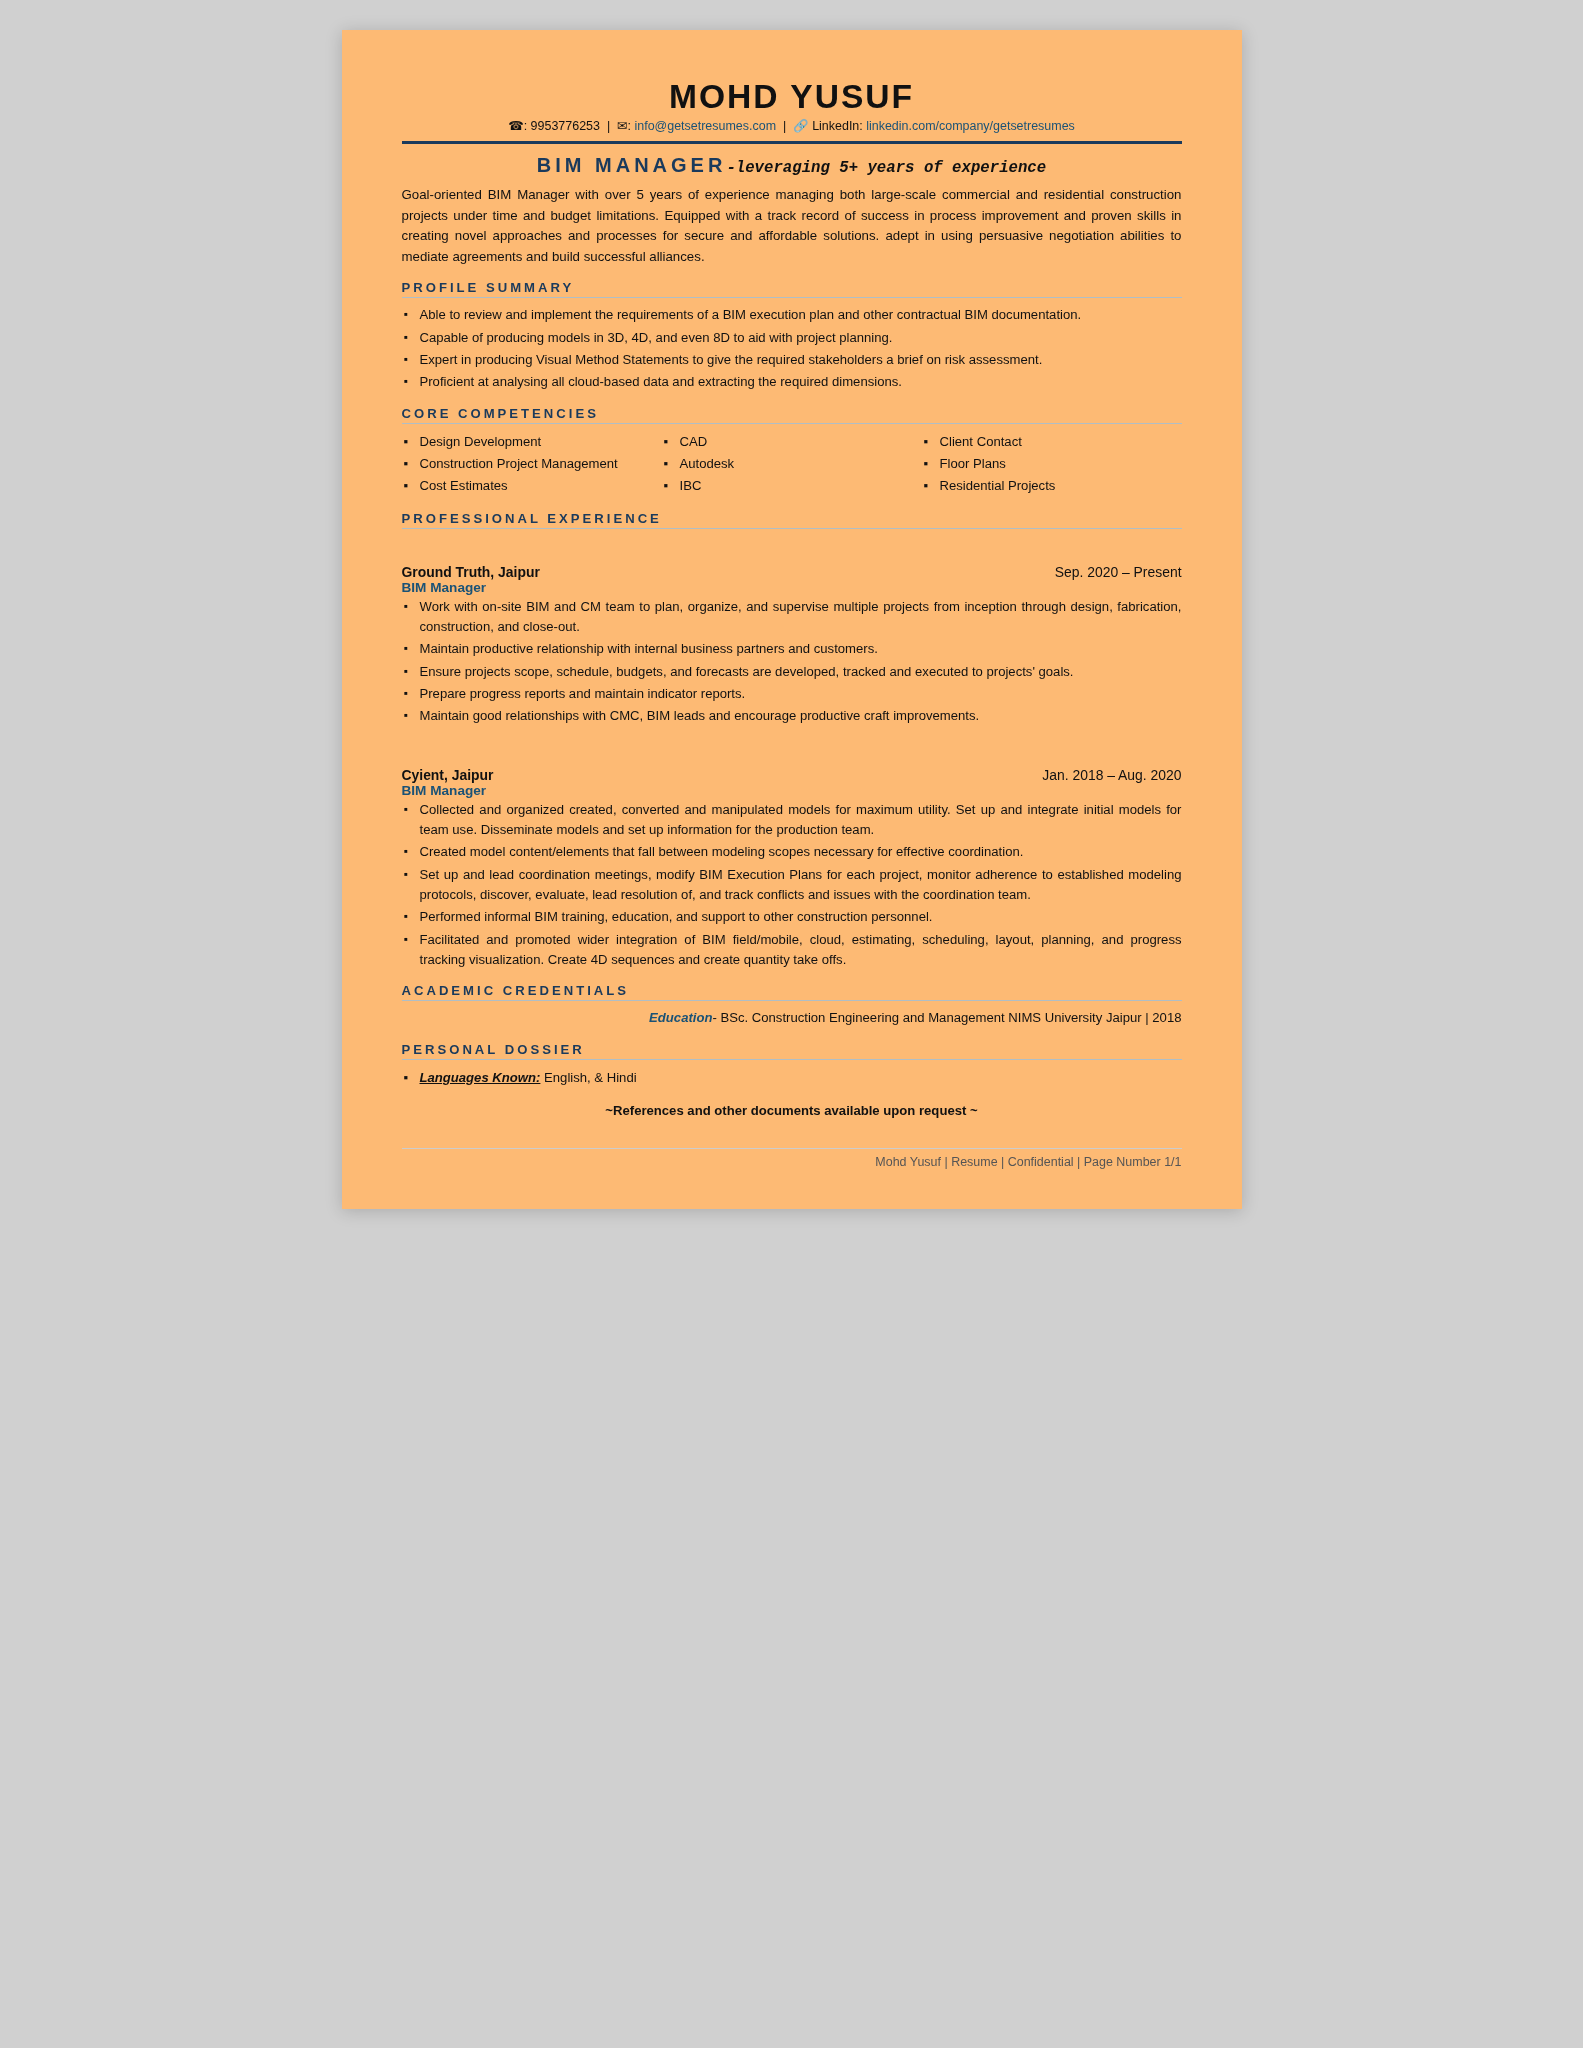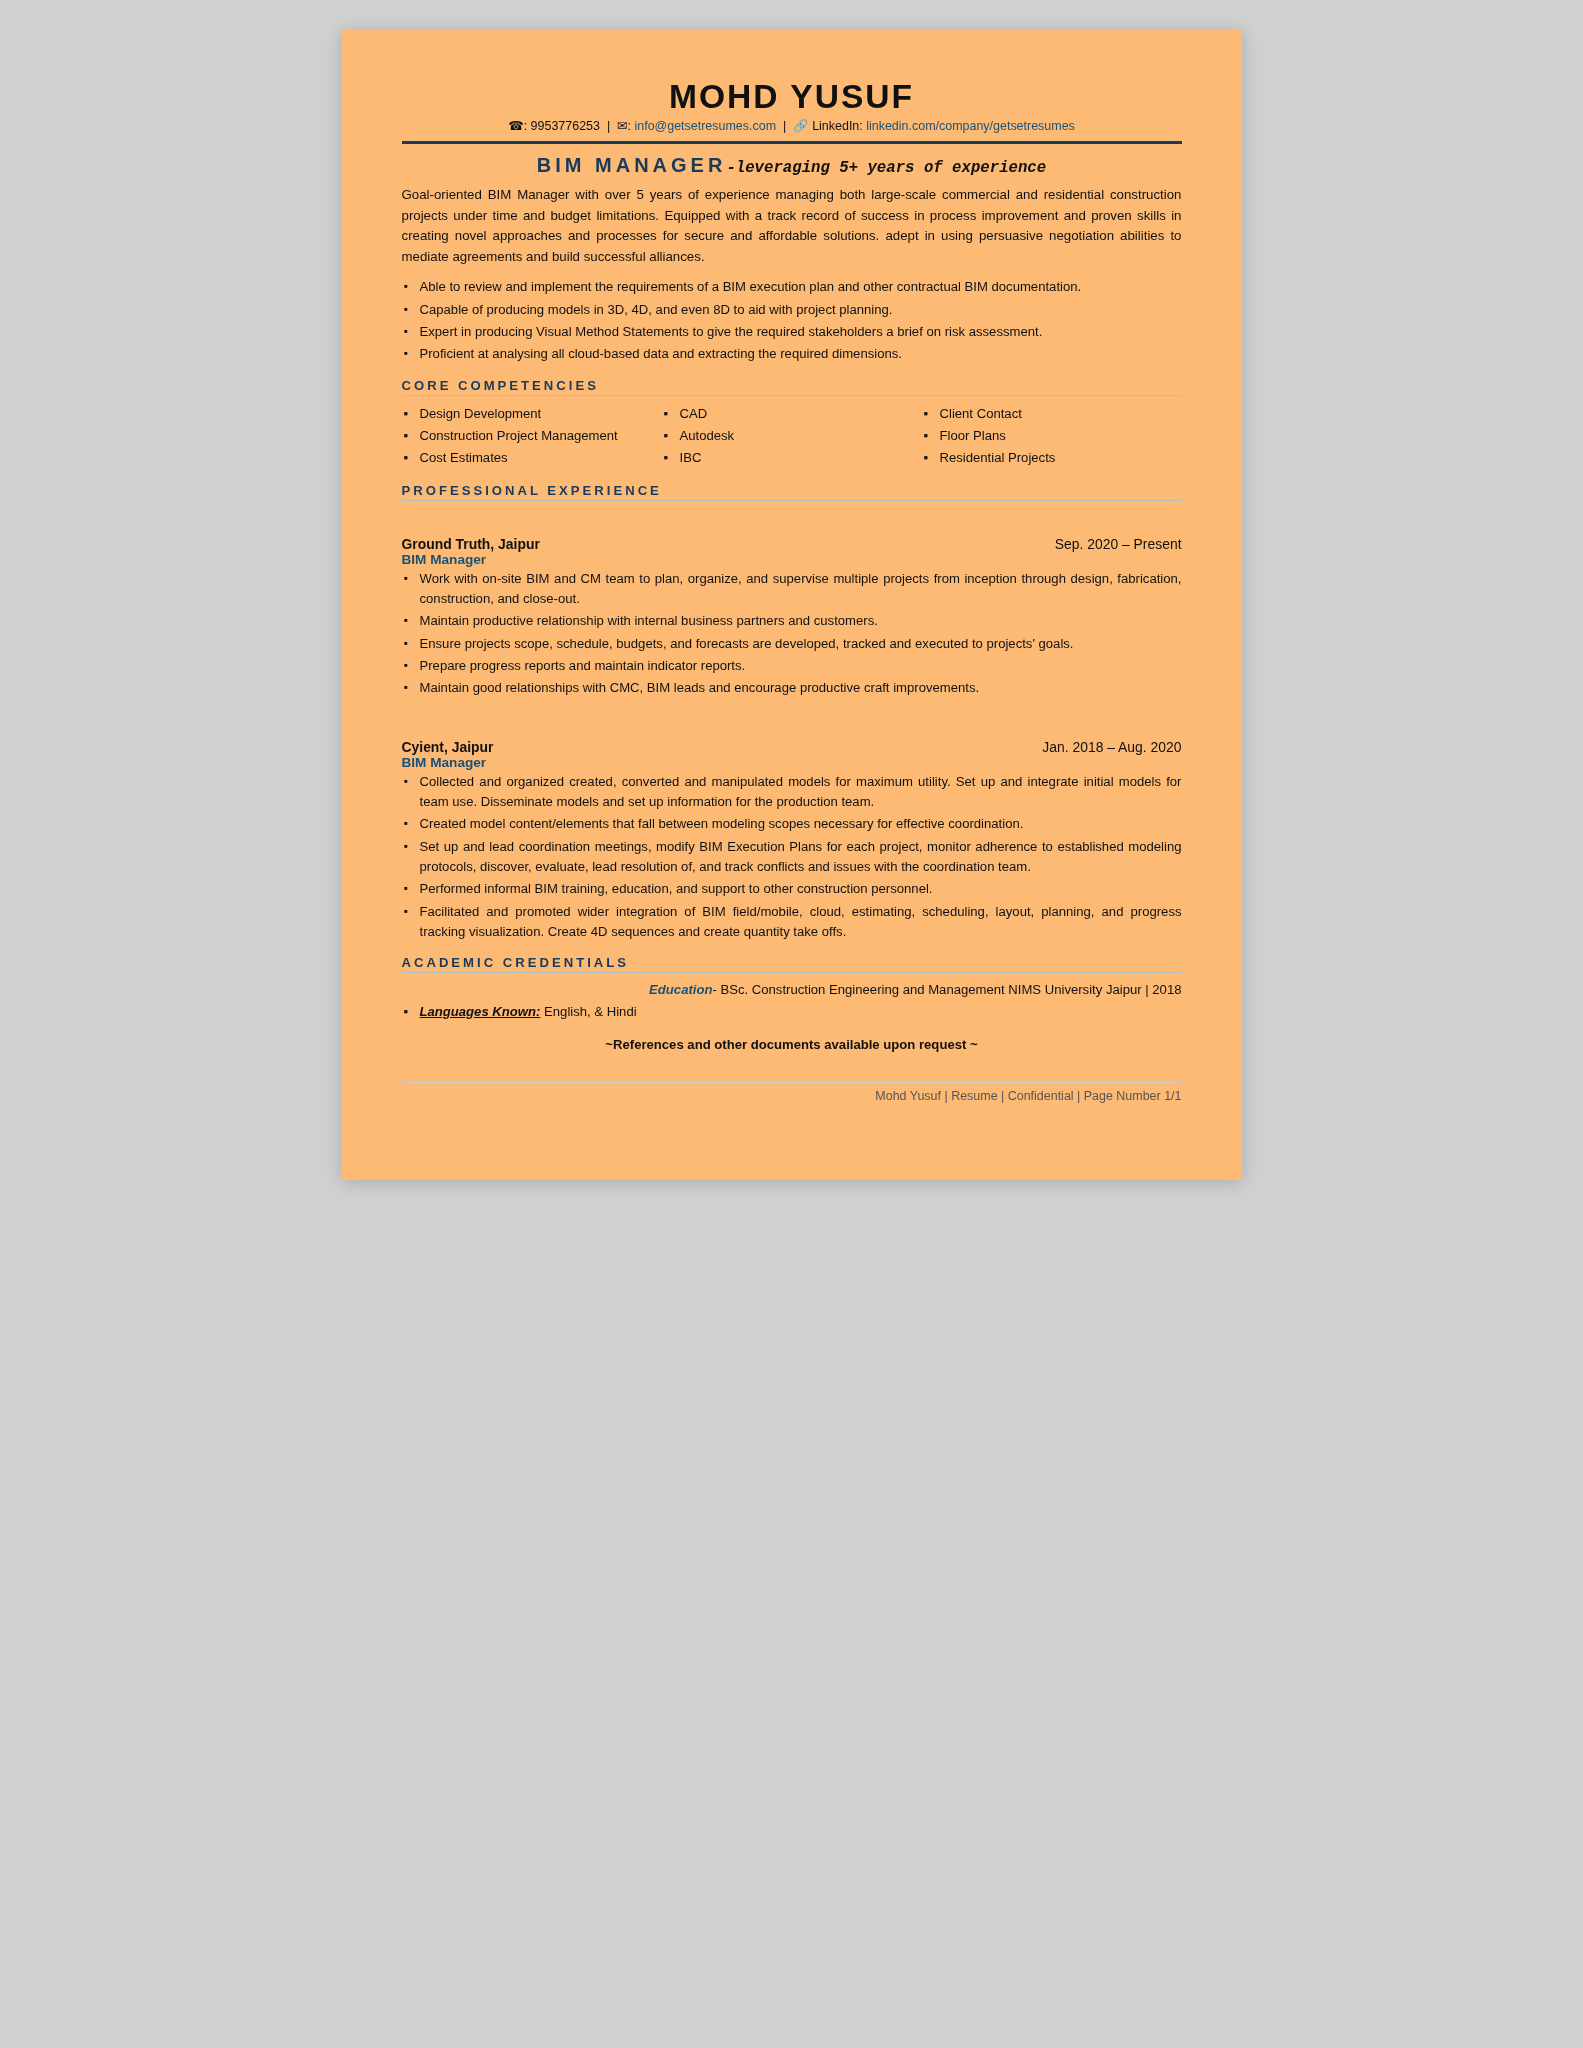--- a/index.html
+++ b/index.html
@@ -249,20 +249,21 @@
   </div>
 
   <div class="top-border"></div>
 
   <div class="job-title-block">
     <span class="job-title">BIM  MANAGER</span><span class="job-title-tagline">-leveraging 5+ years of experience</span>
   </div>
 
   <p class="summary-text">Goal-oriented BIM Manager with over 5 years of experience managing both large-scale commercial and residential construction projects under time and budget limitations. Equipped with a track record of success in process improvement and proven skills in creating novel approaches and processes for secure and affordable solutions. adept in using persuasive negotiation abilities to mediate agreements and build successful alliances.</p>
 
+  <div class="section-heading">PROFILE SUMMARY</div>
   <ul class="bullet-list">
     <li>Able to review and implement the requirements of a BIM execution plan and other contractual BIM documentation.</li>
     <li>Capable of producing models in 3D, 4D, and even 8D to aid with project planning.</li>
     <li>Expert in producing Visual Method Statements to give the required stakeholders a brief on risk assessment.</li>
     <li>Proficient at analysing all cloud-based data and extracting the required dimensions.</li>
   </ul>
 
   <div class="section-heading">CORE COMPETENCIES</div>
   <div class="competencies-grid">
     <div class="comp-col">
@@ -312,20 +313,21 @@
       <li>Performed informal BIM training, education, and support to other construction personnel.</li>
       <li>Facilitated and promoted wider integration of BIM field/mobile, cloud, estimating, scheduling, layout, planning, and progress tracking visualization. Create 4D sequences and create quantity take offs.</li>
     </ul>
   </div>
 
   <div class="section-heading">ACADEMIC CREDENTIALS</div>
   <div class="academic-text">
     <span class="edu-label">Education</span><span>- BSc. Construction Engineering and Management NIMS University Jaipur | 2018</span>
   </div>
 
+  <div class="section-heading">PERSONAL DOSSIER</div>
   <div class="lang-item">
     <span class="lang-label">Languages Known:</span>
     <span>English, &amp; Hindi</span>
   </div>
 
   <div class="references-text">~References and other documents available upon request ~</div>
 
   <div class="page-footer">Mohd Yusuf | Resume | Confidential | Page Number 1/1</div>
 
 </div>

